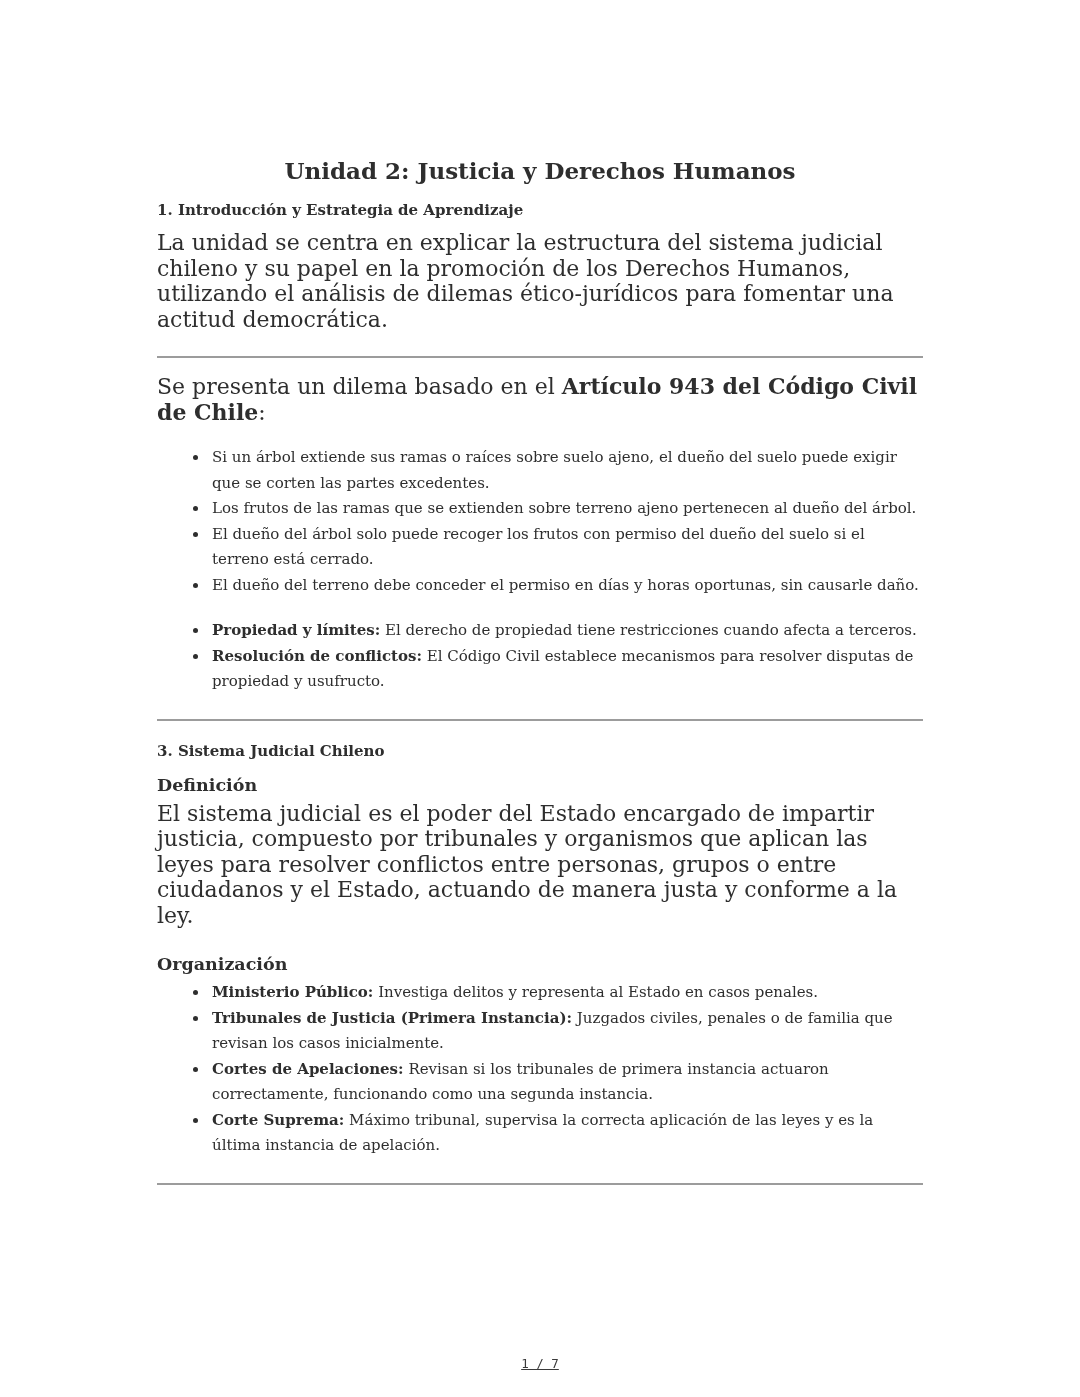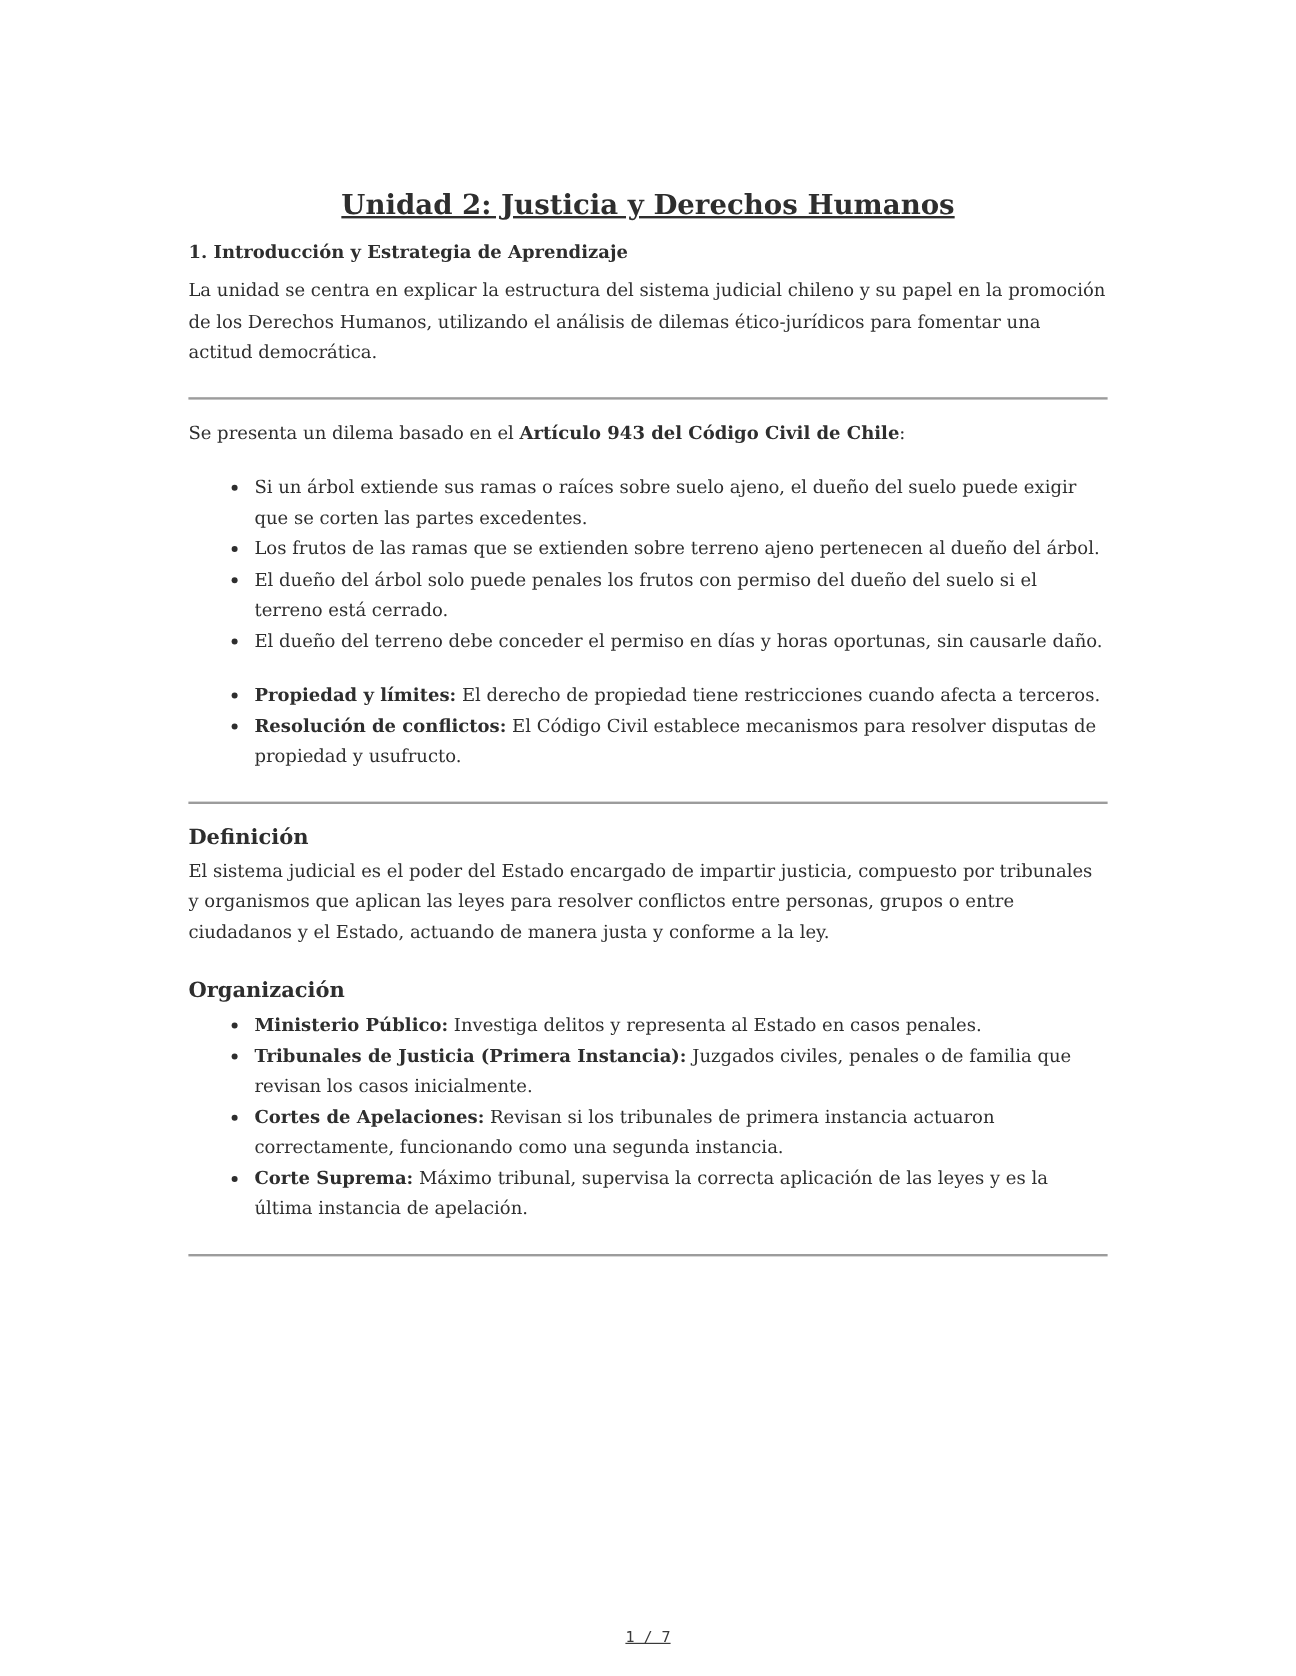--- a/index.html
+++ b/index.html
@@ -18,36 +18,35 @@
   }
   .page {
     padding: 156px 157px 0 157px;
   }
   h1.doc-title {
     font-size: 23px;
     line-height: 30px;
     font-weight: bold;
     text-align: center;
     margin: 0 0 10px 0;
-    text-decoration: underline;
   }
   h2.section-heading {
     font-size: 15px;
     line-height: 28px;
     font-weight: bold;
     margin: 0 0 6px 0;
   }
   h3.sub-heading {
     font-size: 17.5px;
     line-height: 24px;
     font-weight: bold;
     margin: 24px 0 4px 0;
   }
   p.body-text {
-    font-size: 15px;
+    font-size: 22px;
     line-height: 25.5px;
     margin: 0;
   }
   p.bold-label {
     font-size: 17px;
     line-height: 24px;
     font-weight: bold;
     margin: 20px 0 0 0;
   }
   ul.bullet-list {
@@ -95,34 +94,35 @@
   </div>
 
   <hr class="rule">
 
   <div class="section">
     <p class="body-text"><span>Se presenta un dilema basado en el </span><strong>Artículo 943 del Código Civil de Chile</strong><span>:</span></p>
 
     <ul class="bullet-list">
       <li>Si un árbol extiende sus ramas o raíces sobre suelo ajeno, el dueño del suelo puede exigir que se corten las partes excedentes.</li>
       <li>Los frutos de las ramas que se extienden sobre terreno ajeno pertenecen al dueño del árbol.</li>
-      <li>El dueño del árbol solo puede penales los frutos con permiso del dueño del suelo si el terreno está cerrado.</li>
+      <li>El dueño del árbol solo puede recoger los frutos con permiso del dueño del suelo si el terreno está cerrado.</li>
       <li>El dueño del terreno debe conceder el permiso en días y horas oportunas, sin causarle daño.</li>
     </ul>
 
 
     <ul class="bullet-list">
       <li><strong>Propiedad y límites:</strong><span> El derecho de propiedad tiene restricciones cuando afecta a terceros.</span></li>
       <li><strong>Resolución de conflictos:</strong><span> El Código Civil establece mecanismos para resolver disputas de propiedad y usufructo.</span></li>
     </ul>
   </div>
 
   <hr class="rule">
 
   <div class="section">
+    <h2 class="section-heading">3. Sistema Judicial Chileno</h2>
 
     <h3 class="sub-heading" style="margin-top:8px;">Definición</h3>
     <p class="body-text">El sistema judicial es el poder del Estado encargado de impartir justicia, compuesto por tribunales y organismos que aplican las leyes para resolver conflictos entre personas, grupos o entre ciudadanos y el Estado, actuando de manera justa y conforme a la ley.</p>
 
     <h3 class="sub-heading">Organización</h3>
 
     <ul class="bullet-list tight" style="margin-top:2px;">
       <li><strong>Ministerio Público:</strong><span> Investiga delitos y representa al Estado en casos penales.</span></li>
       <li><strong>Tribunales de Justicia (Primera Instancia):</strong><span> Juzgados civiles, penales o de familia que revisan los casos inicialmente.</span></li>
       <li><strong>Cortes de Apelaciones:</strong><span> Revisan si los tribunales de primera instancia actuaron correctamente, funcionando como una segunda instancia.</span></li>

